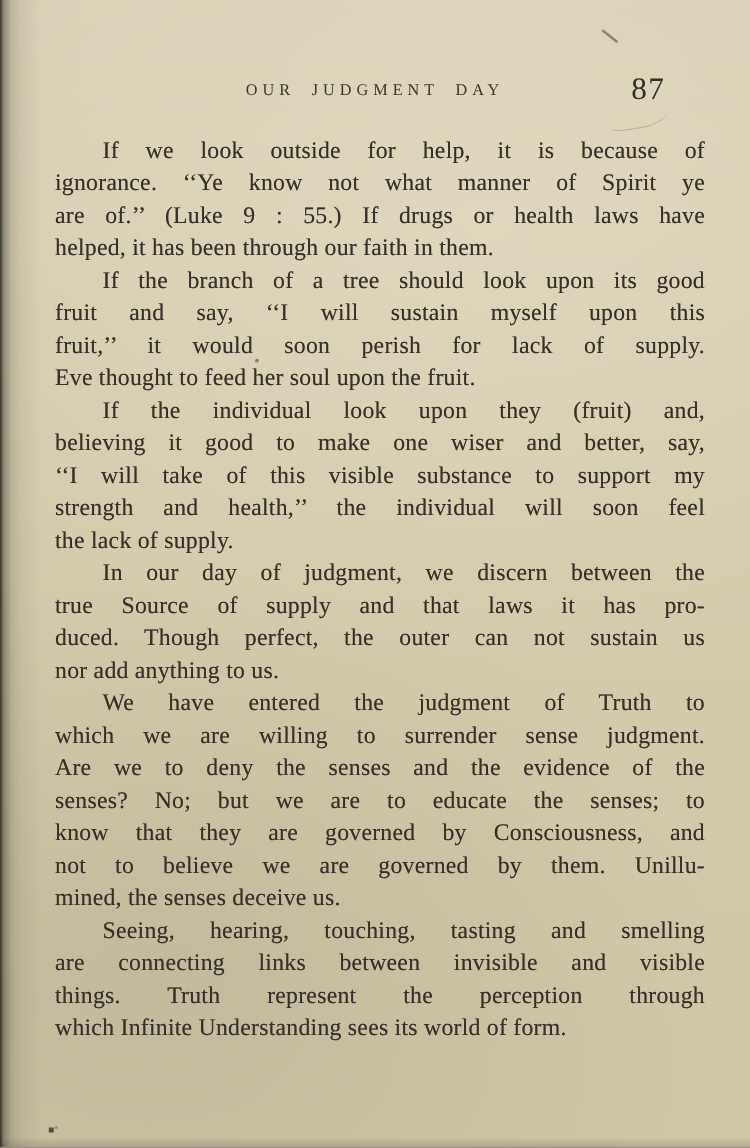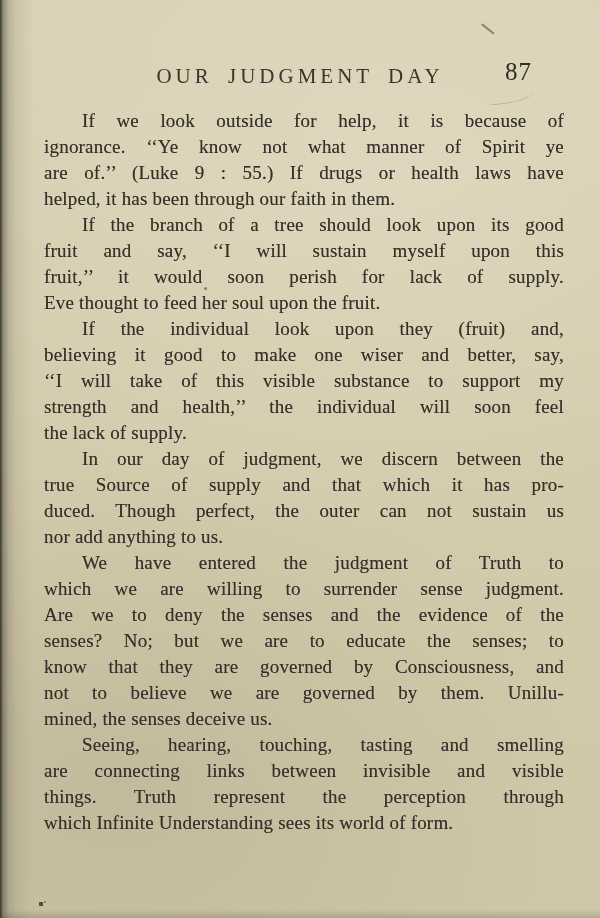--- a/index.html
+++ b/index.html
@@ -42,21 +42,21 @@
   .running-head {
     position: absolute;
     top: 58px;
     left: 40px;
     width: 520px;
     height: 30px;
   }
   .head-title {
     display: block;
     text-align: center;
-    font-size: 21px;
+    font-size: 13px;
     letter-spacing: 4px;
     word-spacing: 6px;
     color: #3b352c;
     padding-top: 6px;
   }
   .page-num {
     position: absolute;
     right: 28px;
     top: 0;
     font-size: 25px;
@@ -138,21 +138,21 @@
       </div>
       <div class="paragraph">
         <div class="line first">If the individual look upon they (fruit) and,</div>
         <div class="line">believing it good to make one wiser and better, say,</div>
         <div class="line">‘‘I will take of this visible substance to support my</div>
         <div class="line">strength and health,’’ the individual will soon feel</div>
         <div class="line last">the lack of supply.</div>
       </div>
       <div class="paragraph">
         <div class="line first">In our day of judgment, we discern between the</div>
-        <div class="line">true Source of supply and that which it has pro-</div>
+        <div class="line">true Source of supply and that laws it has pro-</div>
         <div class="line">duced.  Though perfect, the outer can not sustain us</div>
         <div class="line last">nor add anything to us.</div>
       </div>
       <div class="paragraph">
         <div class="line first">We have entered the judgment of Truth to</div>
         <div class="line">which we are willing to surrender sense judgment.</div>
         <div class="line">Are we to deny the senses and the evidence of the</div>
         <div class="line">senses?  No; but we are to educate the senses; to</div>
         <div class="line">know that they are governed by Consciousness, and</div>
         <div class="line">not to believe we are governed by them.   Unillu-</div>

